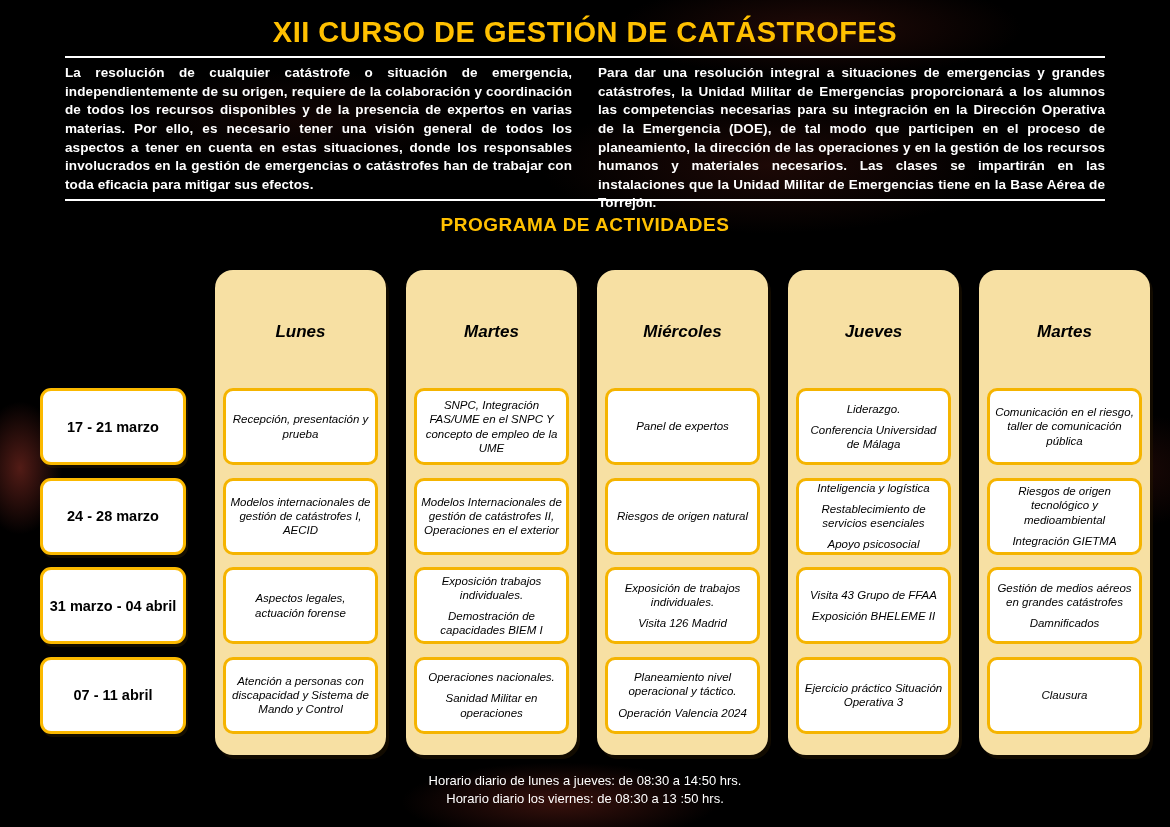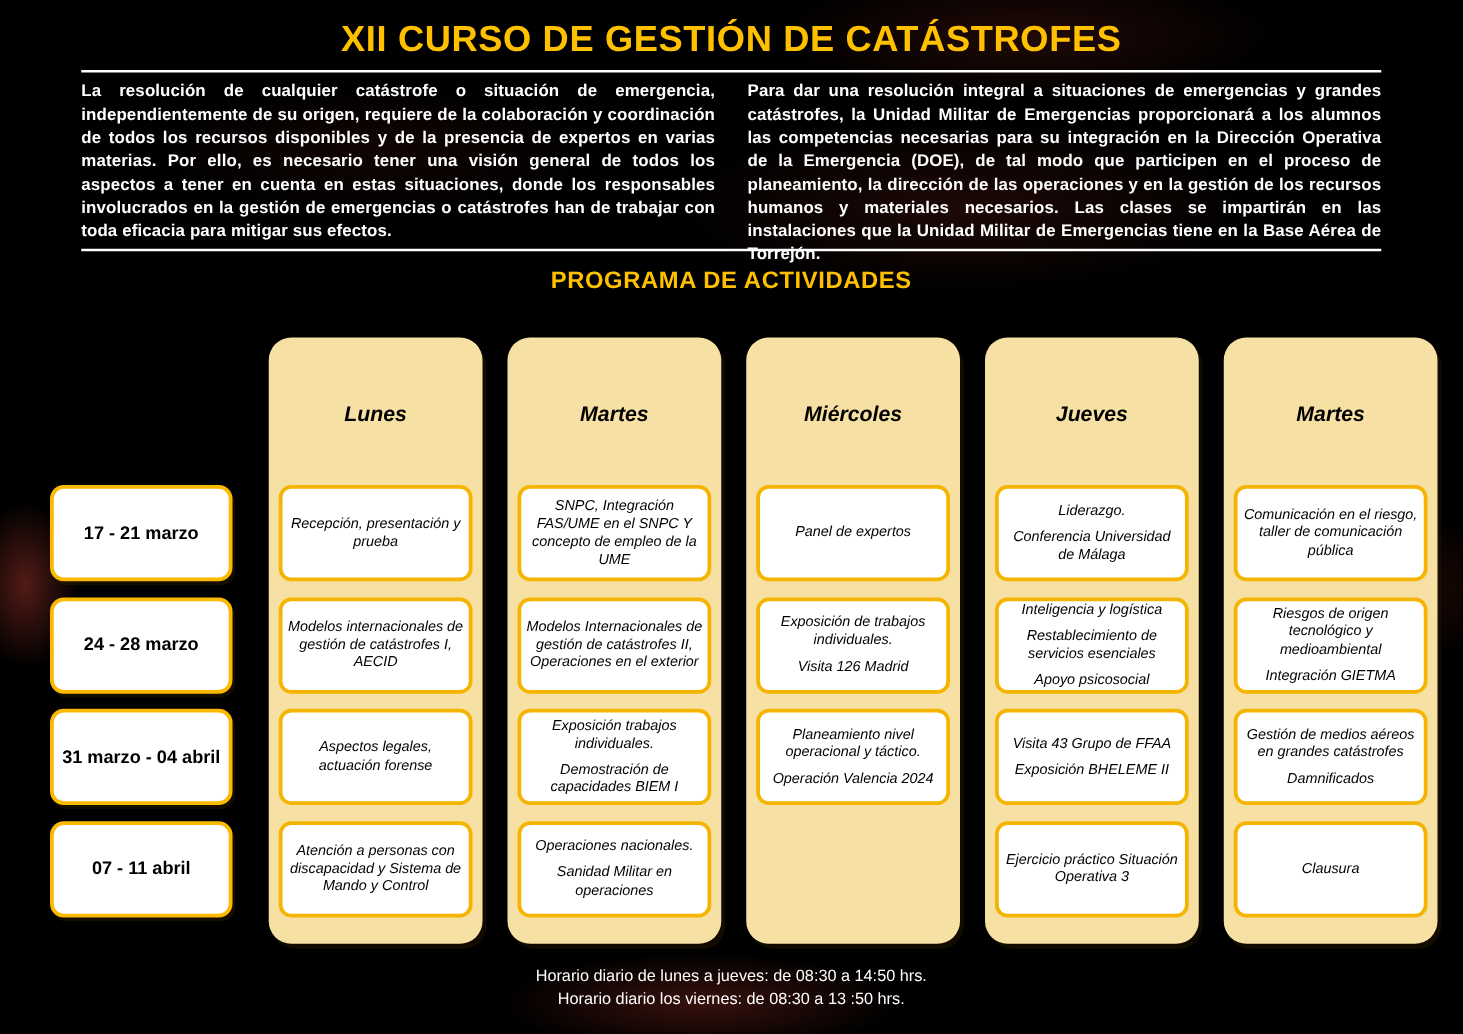--- a/index.html
+++ b/index.html
@@ -144,20 +144,23 @@
         </div>
   </div>
 
   <div class="day-col">
     <div class="day-label">Miércoles</div>
     <div class="cells">
           <div class="cell">
             <div class="cell-line">Panel de expertos</div>
           </div>
           <div class="cell">
+            <div class="cell-line">Riesgos de origen natural</div>
+          </div>
+          <div class="cell">
             <div class="cell-line">Exposición de trabajos individuales.</div>
             <div class="cell-line">Visita 126 Madrid</div>
           </div>
           <div class="cell">
             <div class="cell-line">Planeamiento nivel operacional y táctico.</div>
             <div class="cell-line">Operación Valencia 2024</div>
           </div>
         </div>
   </div>
 

